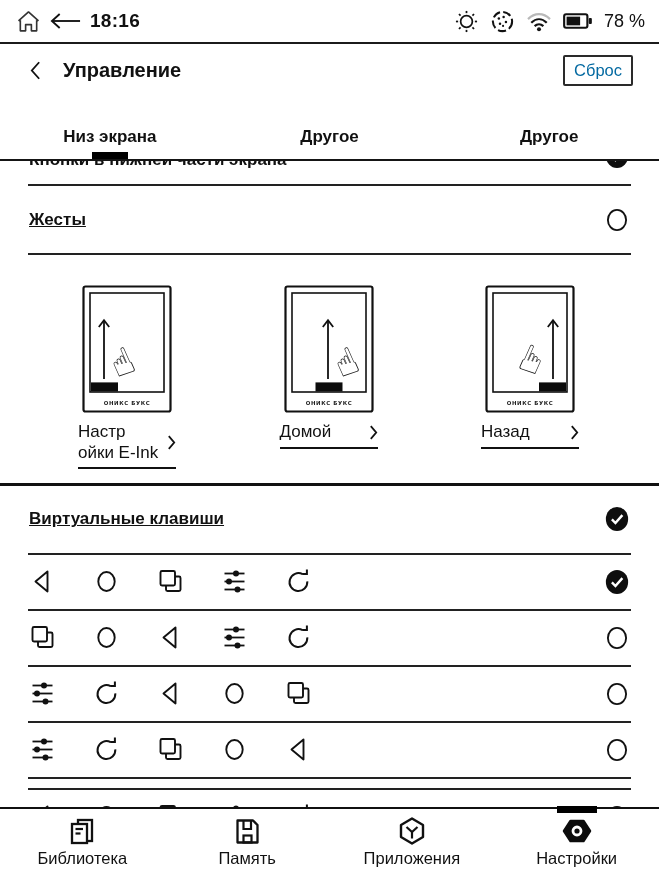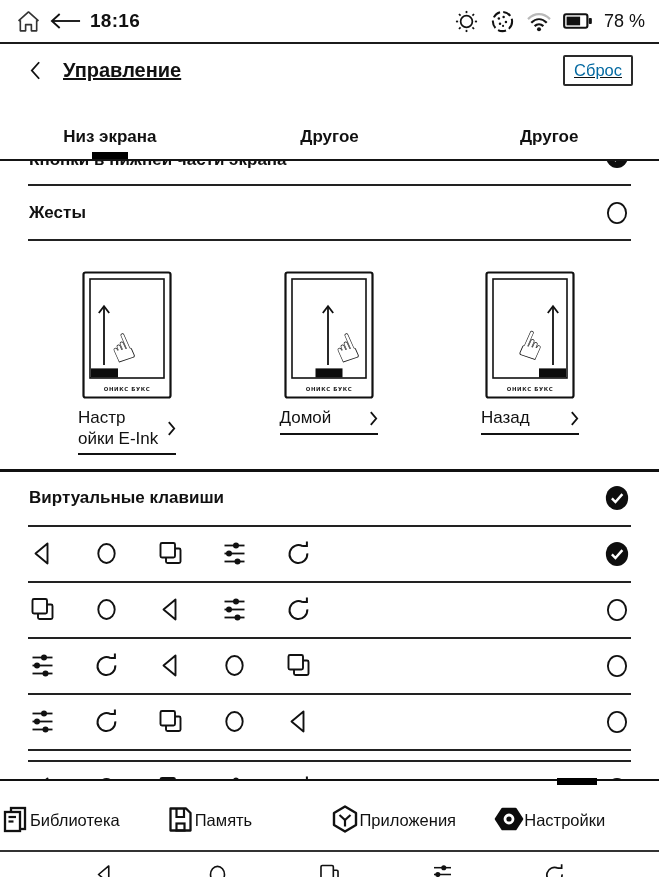--- a/index.html
+++ b/index.html
@@ -9,34 +9,34 @@
 
   
   .status-bar { height:44px; border-bottom:2px solid #1b1b1b; display:flex; align-items:center;
     padding:0 14px 0 16px; }
   .sb-left { display:flex; align-items:center; gap:8px; }
   .sb-time { font-size:19px; font-weight:700; letter-spacing:.3px; }
   .sb-right { margin-left:auto; display:flex; align-items:center; gap:11px; }
   .sb-batt-text { font-size:18px; font-weight:500; }
 
   
-  .header { height:49px; display:flex; align-items:center; padding:4px 26px 0 30px;text-decoration:underline; }
+  .header { height:49px; display:flex; align-items:center; padding:4px 26px 0 30px; }
   .header-title { font-size:20px; font-weight:600; margin-left:22px; }
   .reset-btn { margin-left:auto; border:2px solid #2a2a2a; border-radius:2px; background:#fff;
     font-size:16.5px; padding:4px 9px; font-family:inherit; color:#0369a1; }
 
   
   .tabs { height:40px; display:flex; border-bottom:2.5px solid #151515;margin-top:28px; }
   .tab { flex:1; text-align:center; font-size:17px; font-weight:600; position:relative;
     padding-top:6px; }
   .tab-ind { position:absolute; bottom:0; left:50%; transform:translateX(-50%);
     width:36px; height:7px; background:#000; }
 
   
-  .row { height:53px; display:flex; align-items:center; padding:15px 29px; }
+  .row { height:67px; display:flex; align-items:center; padding:15px 29px;text-decoration:underline; }
   .row-title { font-size:17px; font-weight:700; }
   .row-sub { font-size:15.5px; font-weight:400; margin-left:7px; }
   .row-radio { margin-left:auto; }
   .row-radio svg, .radio-i { width:26px; height:28px; }
   .divider { height:2px; background:#222; margin:0 28px; }
   .divider-full { height:2.5px; background:#111; }
   .gap9 { height:9px; }
 
   
   .clip-top { height:14px; overflow:hidden; }
@@ -53,21 +53,21 @@
   .card-label { font-size:17px; font-weight:500; line-height:1.22; white-space:pre-line; }
 
   
   .icon-row { height:54px; display:flex; align-items:center; padding:0 29px; column-gap:37px; }
   .row-icon svg { width:27px; height:27px; }
   .icon-row .row-radio { margin-left:auto; }
   .clip-bottom { height:17px; overflow:hidden; }
 
   
   .bottom-nav { border-top:2.5px solid #101010; height:71px; display:flex; position:relative; }
-  .nav-item { flex:1; display:flex; flex-direction:row; align-items:center;
+  .nav-item { flex:1; display:flex; flex-direction:column; align-items:center;
     padding-top:7px; position:relative; }
   .nav-label { font-size:16.5px; font-weight:500; margin-top:3px; }
   .nav-ind { position:absolute; top:-2.5px; left:50%; transform:translateX(-50%);
     width:40px; height:6.5px; background:#000; }
 
   
   .system-nav { border-top:2px solid #333; height:47px; display:flex; align-items:center;
     justify-content:space-between; padding:0 93px; }
   .sys-icon svg { width:23px; height:23px; }
 </style>

